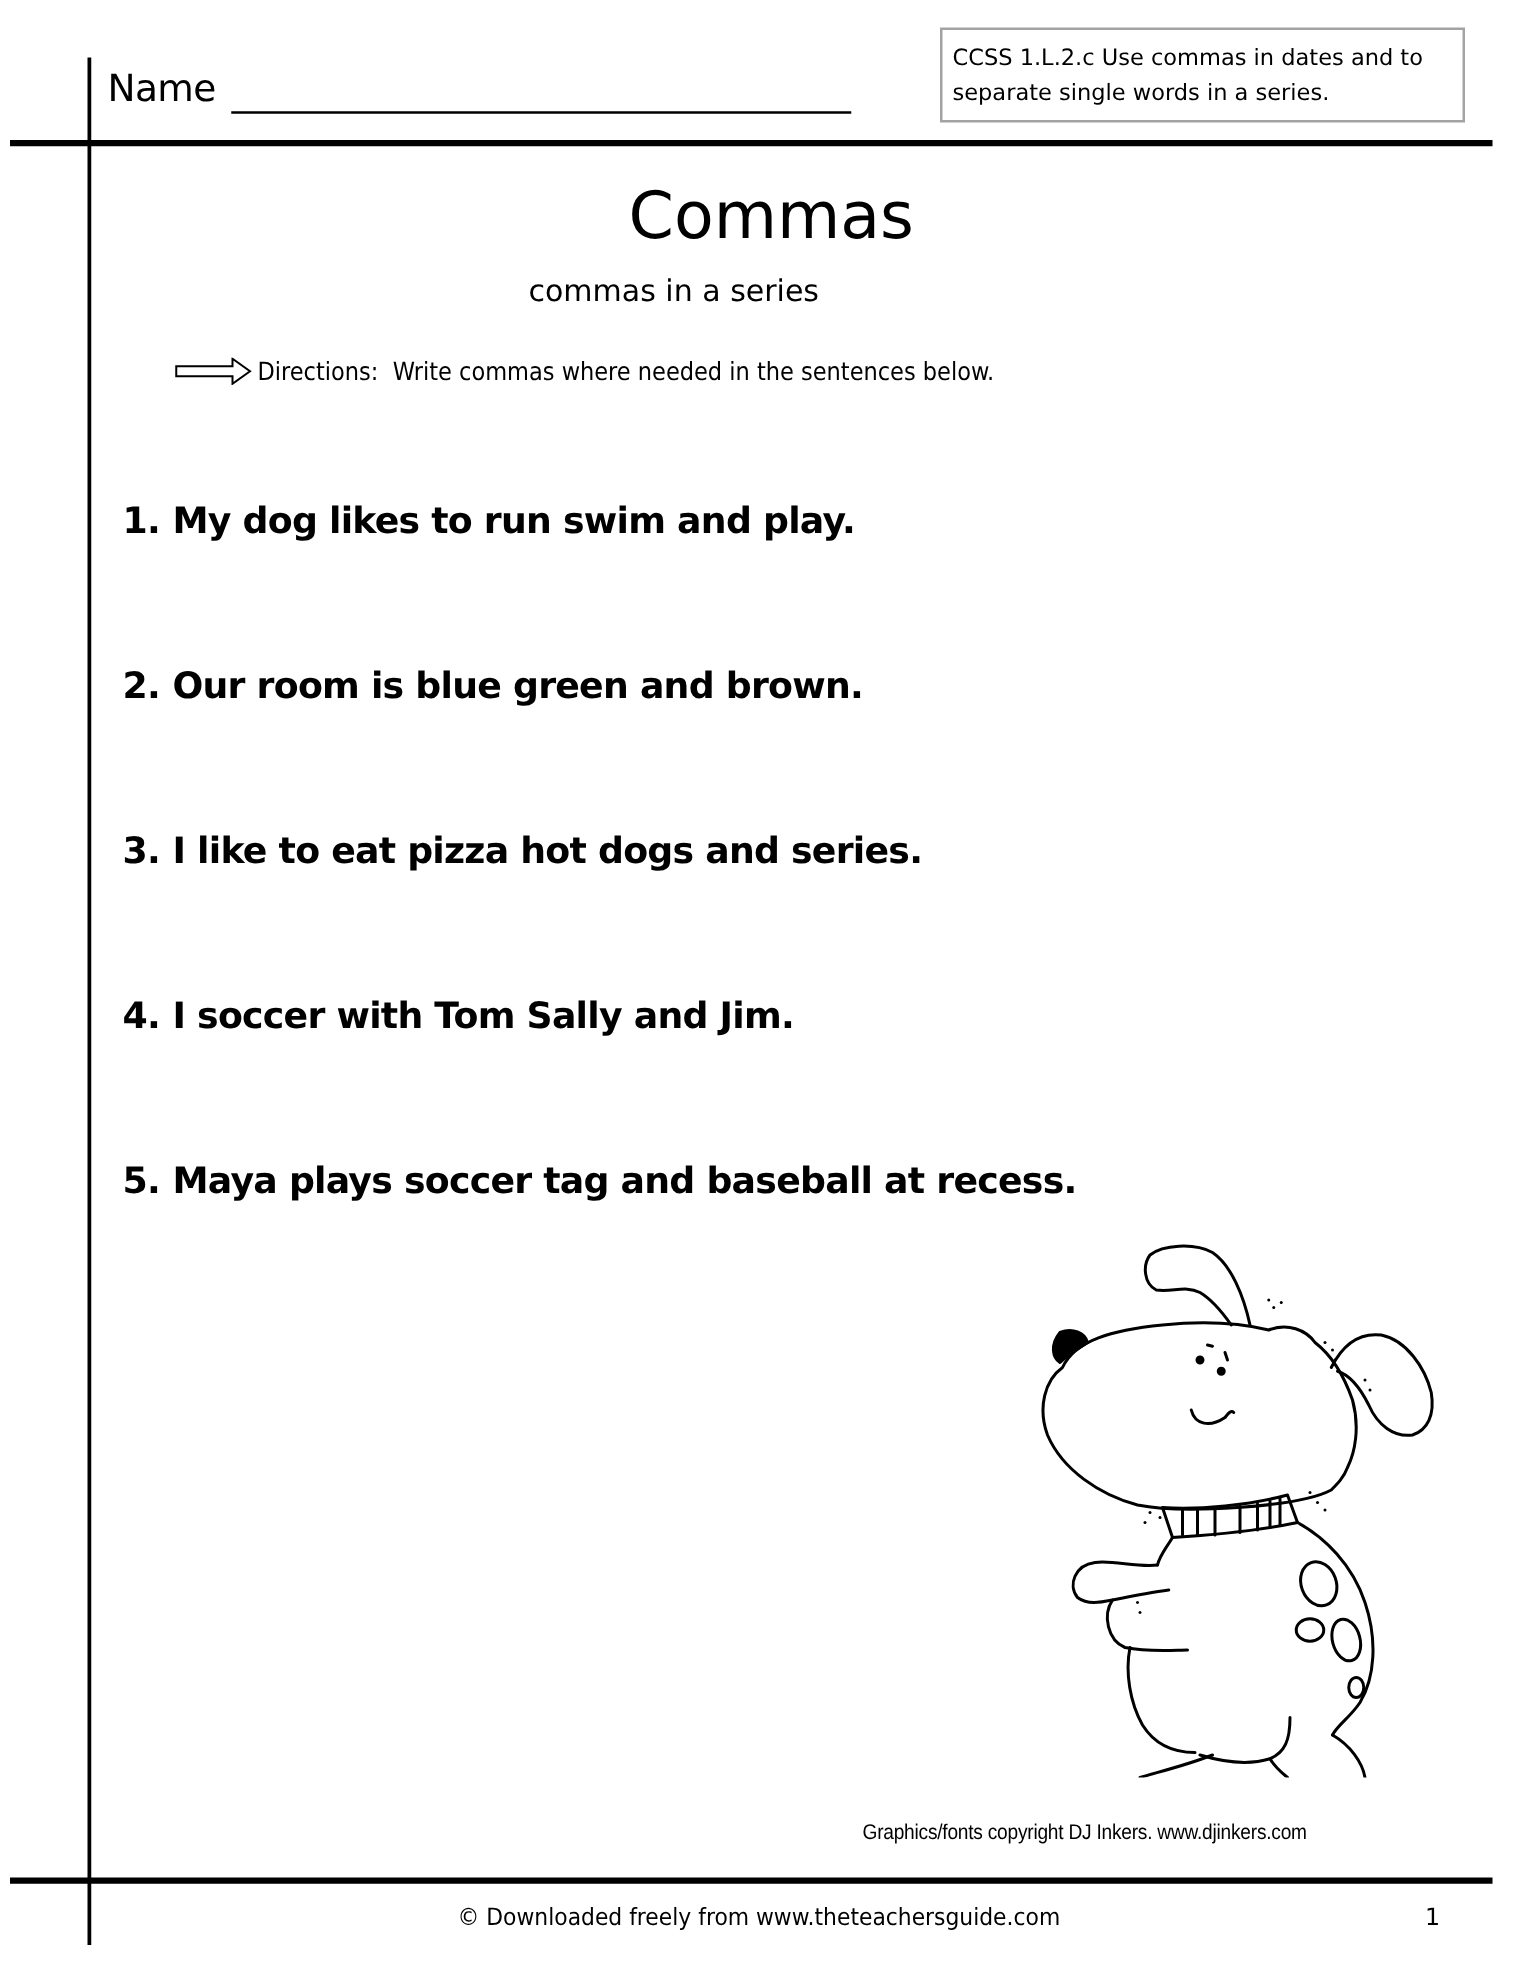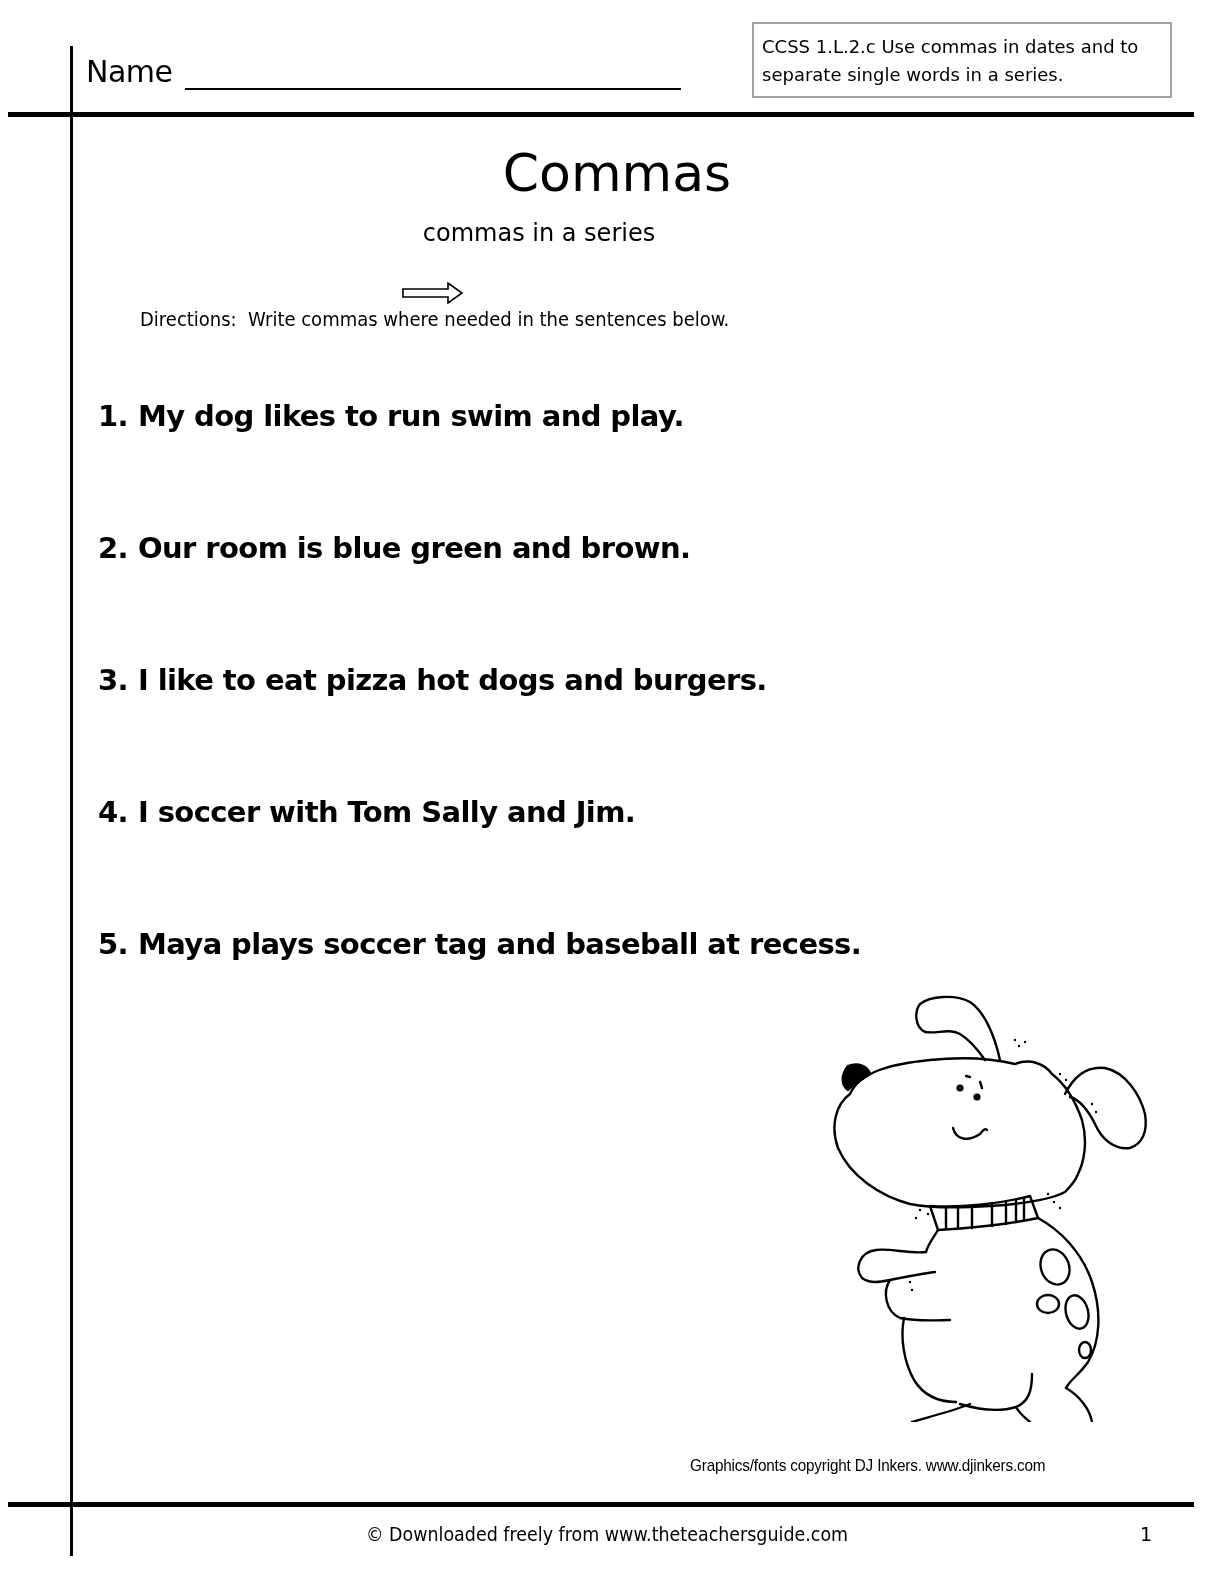--- a/index.html
+++ b/index.html
@@ -12,21 +12,21 @@
     }
     .hline-top {
       position: absolute; left: 8px; top: 112px; width: 1186px; height: 5px; background: #000;
     }
     .hline-bottom {
       position: absolute; left: 8px; top: 1502px; width: 1186px; height: 5px; background: #000;
     }
     .name-field {
       position: absolute; left: 86px; top: 52px; font-size: 30px; line-height: 40px;
       font-family: "DejaVu Sans", sans-serif; letter-spacing: -0.5px;
-      display: flex; align-items: flex-start; gap: 10px;
+      display: flex; align-items: center; gap: 10px;
     }
     .name-line {
       display: inline-block; width: 496px; height: 36px; border-bottom: 2px solid #000;
       margin-left: 2px;
     }
     .standard-box {
       position: absolute; left: 752px; top: 22px; width: 420px; height: 76px;
       border: 2px solid #a3a3a3; box-sizing: border-box; padding: 9px 8px 0 8px;
       font-size: 18px; line-height: 28px; font-family: "DejaVu Sans", sans-serif;
     }
@@ -35,21 +35,21 @@
       font-size: 52px; line-height: 70px; font-family: "DejaVu Sans", sans-serif;
       padding-left: 10px; box-sizing: border-box;
     }
     .subtitle {
       position: absolute; left: 0; width: 1072px; top: 216px; text-align: center;
       font-size: 24px; line-height: 34px; font-family: "DejaVu Sans", sans-serif;
       padding-left: 6px; box-sizing: border-box;
     }
     .directions {
       position: absolute; left: 140px; top: 282px; font-size: 20px; line-height: 30px;
-      display: flex; align-items: center; font-family: "DejaVu Sans Condensed", "DejaVu Sans", sans-serif; flex-direction: column;
+      display: flex; align-items: center; font-family: "DejaVu Sans Condensed", "DejaVu Sans", sans-serif;
     }
     .directions svg { margin-right: 4px; }
     .sentences { position: absolute; left: 98px; top: 392px; width: 900px; }
     .sentence {
       position: absolute; left: 0; font-size: 29px; line-height: 40px; white-space: nowrap;
       font-family: "DejaVu Sans", sans-serif; letter-spacing: -0.6px; font-weight: bold;
     }
     .sentence .num { margin-right: 10px; }
     .dog { position: absolute; left: 820px; top: 982px; width: 330px; height: 440px; }
     .credit {
@@ -91,21 +91,21 @@
 </div>
 
 <div class="sentences">
   <div class="sentence" style="top:4px">
     <span class="num">1.</span><span>My dog likes to run swim and play.</span>
   </div>
   <div class="sentence" style="top:136px">
     <span class="num">2.</span><span>Our room is blue green and brown.</span>
   </div>
   <div class="sentence" style="top:268px">
-    <span class="num">3.</span><span>I like to eat pizza hot dogs and burgers.</span>
+    <span class="num">3.</span><span>I like to eat pizza hot dogs and series.</span>
   </div>
   <div class="sentence" style="top:400px">
     <span class="num">4.</span><span>I soccer with Tom Sally and Jim.</span>
   </div>
   <div class="sentence" style="top:532px">
     <span class="num">5.</span><span>Maya plays soccer tag and baseball at recess.</span>
   </div>
 </div>
 
 <svg class="dog" viewBox="0 0 330 440" fill="none" stroke="#000" stroke-width="2.4" stroke-linecap="round" stroke-linejoin="round">

